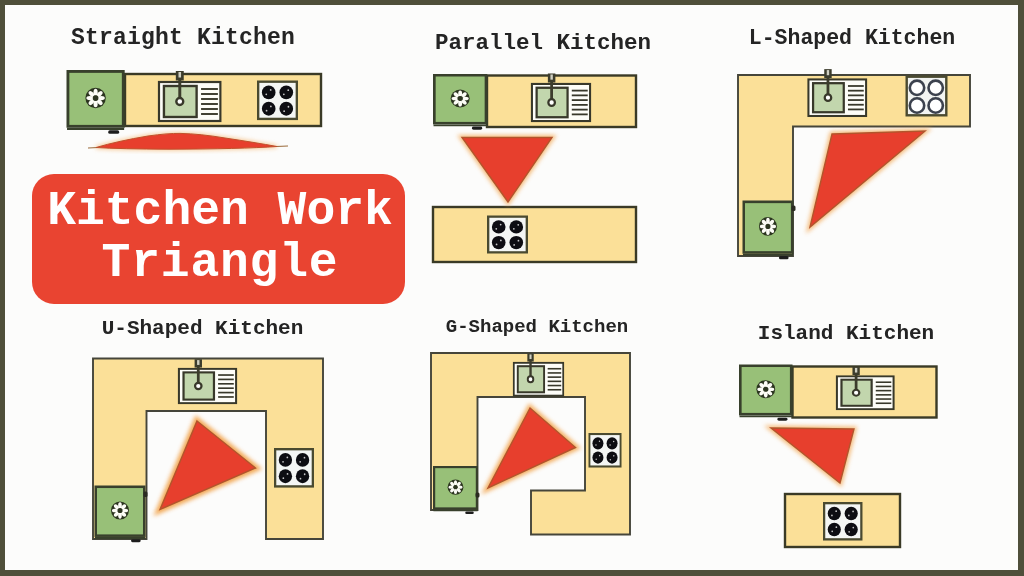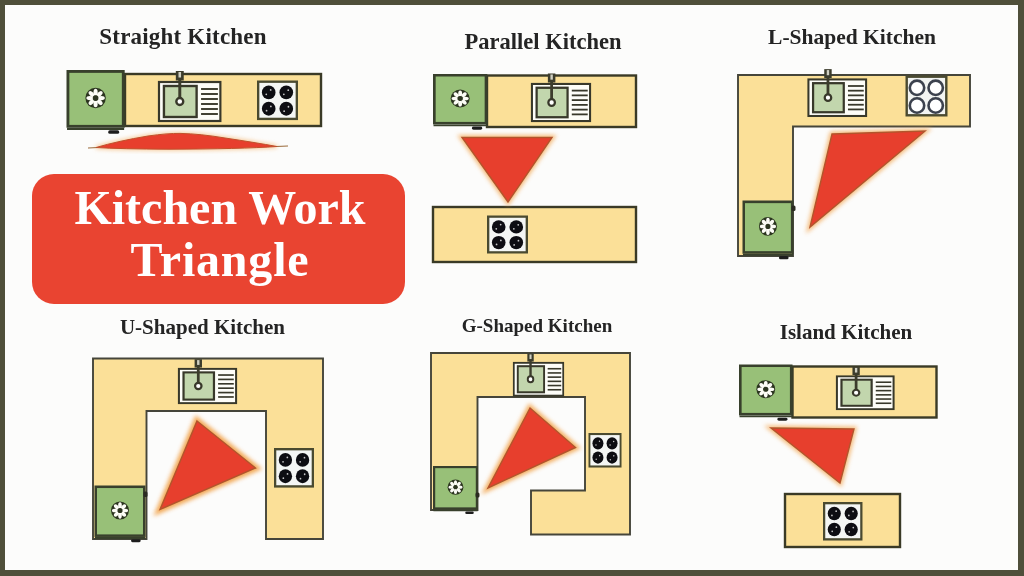--- a/index.html
+++ b/index.html
@@ -1,15 +1,15 @@
 <!DOCTYPE html>
 <html><head><meta charset="utf-8">
 <style>
 html,body{margin:0;padding:0;background:#fff}
-#page{position:relative;width:1024px;height:576px;overflow:hidden;font-family:Liberation Serif, serif}
+#page{position:relative;width:1024px;height:576px;overflow:hidden;font-family:Liberation Mono, monospace}
 </style></head>
 <body>
 <div id="page">
 <svg width="1024" height="576" viewBox="0 0 1024 576" style="position:absolute;top:0;left:0">
 <defs>
   <g id="fridge">
     <rect x="1.3" y="1.3" width="50.4" height="49.9" fill="#98c078" stroke="#38402c" stroke-width="2.6"></rect>
     <line x1="0.5" y1="53.5" x2="52.5" y2="53.5" stroke="#38402c" stroke-width="2"></line>
     <rect x="38" y="54.8" width="10" height="3.2" rx="1.5" fill="#1d1d1d"></rect>
     <g transform="translate(26.5,25.5)">

